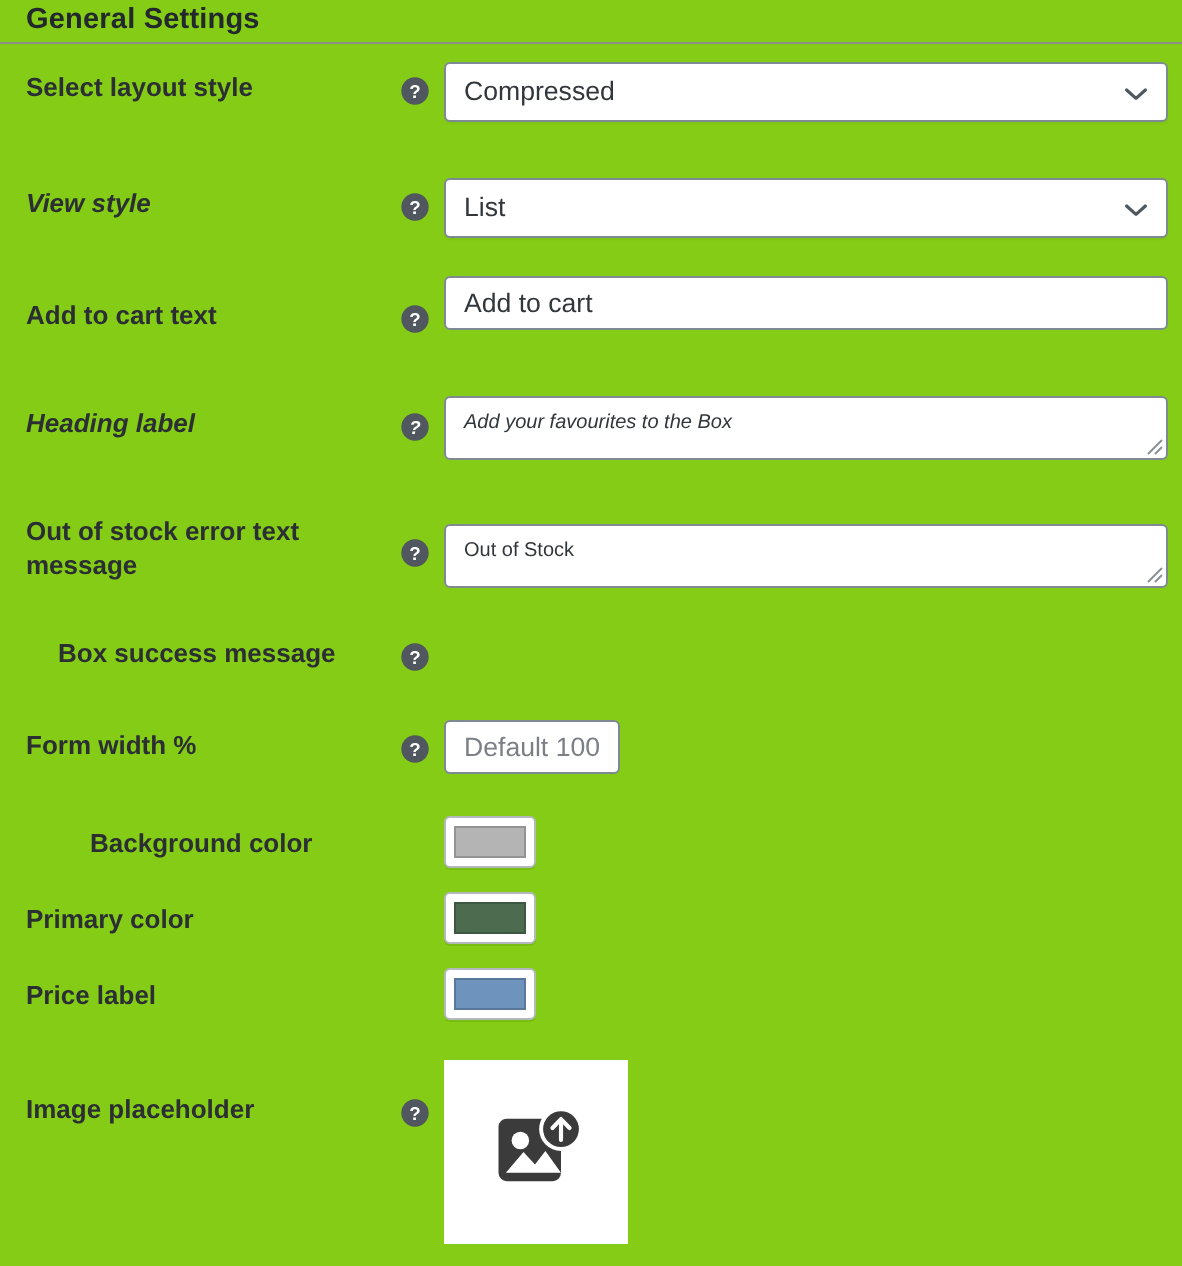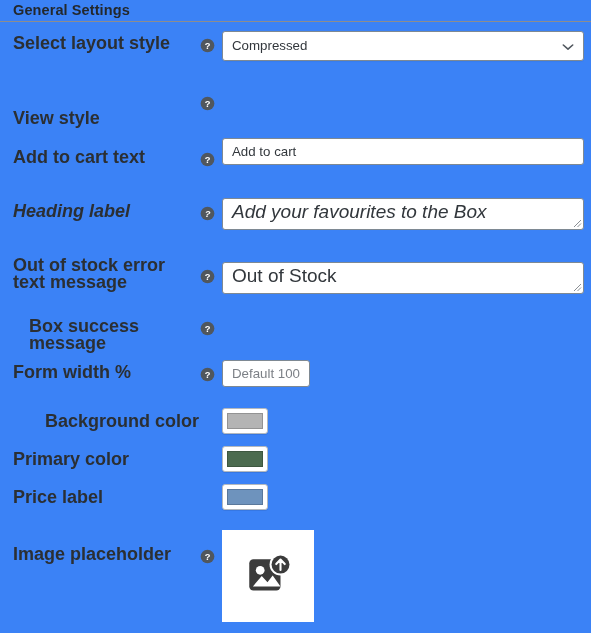--- a/index.html
+++ b/index.html
@@ -12,21 +12,21 @@
     background: #f1f1f1;
     font-family: "Liberation Sans", sans-serif;
     color: #23282d;
     overflow: hidden;
   }
 
   .settings-panel {
     position: relative;
     width: 591px;
     height: 633px;
-    background: #3b82f6;
+    background: #84cc16;
   }
 
   .panel-heading {
     position: absolute;
     left: 13px;
     top: 0px;
     font-size: 14.5px;
     font-weight: bold;
     color: #23282d;
     letter-spacing: 0.1px;
@@ -50,21 +50,21 @@
   }
 
   .form-row {
     position: relative;
     width: 591px;
   }
 
   .row-label {
     position: absolute;
     left: 13px;
-    font-size: 18px;
+    font-size: 13px;
     font-weight: bold;
     color: #2b2f33;
     line-height: 17px;
     width: 180px;
   }
 
   .help-icon {
     position: absolute;
     left: 200px;
     width: 15px;
@@ -130,21 +130,21 @@
     color: #7c8086;
   }
 
   .textarea-control {
     width: 362px;
     height: 32px;
     background: #ffffff;
     border: 1px solid #7e8993;
     border-radius: 3px;
     font-family: "Liberation Sans", sans-serif;
-    font-size: 19px;
+    font-size: 10px;
     color: #32373c;
     padding: 4px 9px 0 9px;
     line-height: 17px;
     box-sizing: border-box;
     position: relative;
     overflow: hidden;
   }
 
   .resize-grip {
     position: absolute;
@@ -207,27 +207,37 @@
           <span class="chevron">
             <svg viewBox="0 0 12 8" width="12" height="8">
                 <path d="M1.3 2 L6 6.2 L10.7 2" fill="none" stroke="#50575e" stroke-width="1.6" stroke-linecap="round" stroke-linejoin="round"></path>
               </svg>
           </span>
         </div>
       </div>
     </div>
 
     <div class="form-row" style="height:58px;">
-      <div class="row-label" style="top:30px;">View style</div>
+      <div class="row-label" style="top:13px;font-style:italic;">View style</div>
       <span class="help-icon" style="top:16px;">
         <svg viewBox="0 0 16 16" width="15" height="15">
             <circle cx="8" cy="8" r="7.3" fill="#50575e"></circle>
             <text x="8" y="11.6" text-anchor="middle" font-family="Liberation Sans, sans-serif" font-size="10" font-weight="bold" fill="#ffffff">?</text>
           </svg>
       </span>
+      <div class="control" style="top:9px;">
+        <div class="select-control">
+          <span>List</span>
+          <span class="chevron">
+            <svg viewBox="0 0 12 8" width="12" height="8">
+                <path d="M1.3 2 L6 6.2 L10.7 2" fill="none" stroke="#50575e" stroke-width="1.6" stroke-linecap="round" stroke-linejoin="round"></path>
+              </svg>
+          </span>
+        </div>
+      </div>
     </div>
 
     <div class="form-row" style="height:54px;">
       <div class="row-label" style="top:11px;">Add to cart text</div>
       <span class="help-icon" style="top:14px;">
         <svg viewBox="0 0 16 16" width="15" height="15">
             <circle cx="8" cy="8" r="7.3" fill="#50575e"></circle>
             <text x="8" y="11.6" text-anchor="middle" font-family="Liberation Sans, sans-serif" font-size="10" font-weight="bold" fill="#ffffff">?</text>
           </svg>
       </span>

